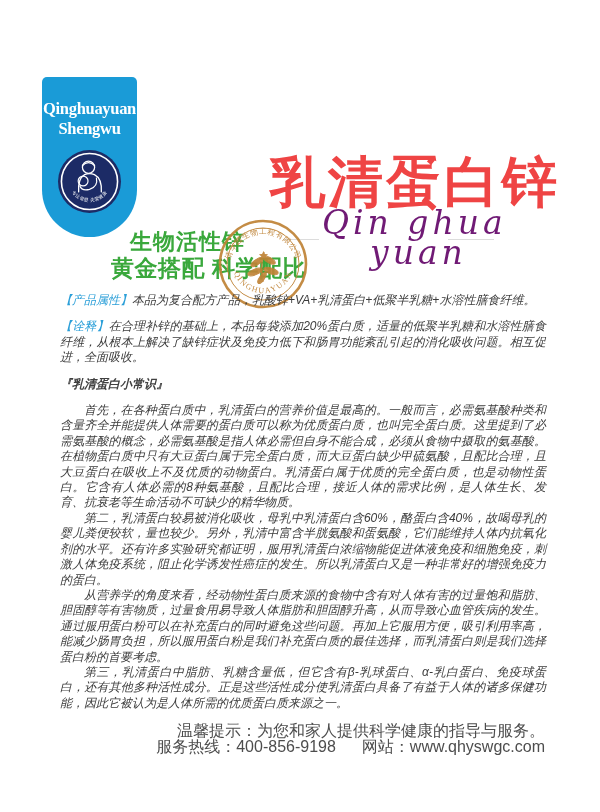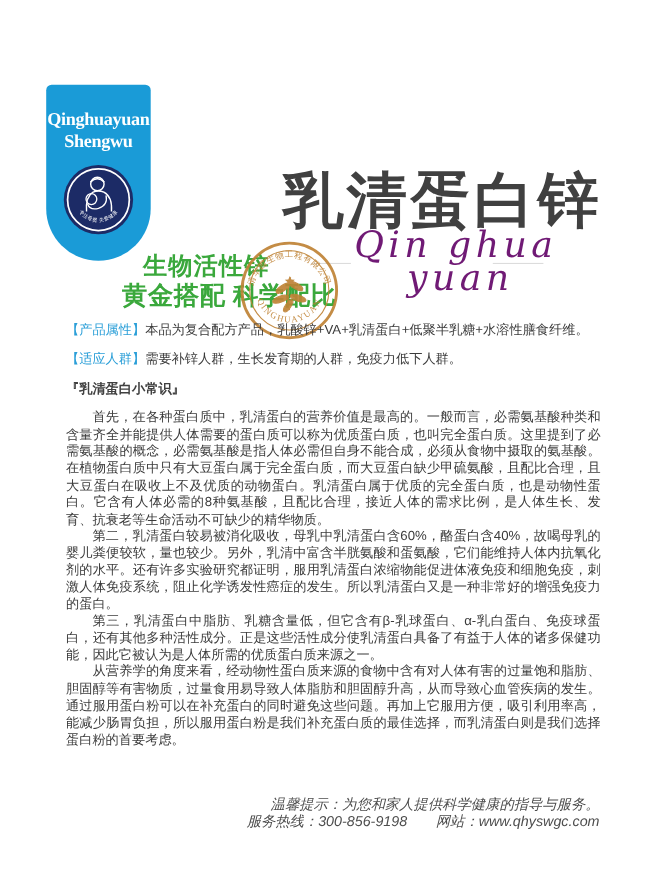--- a/index.html
+++ b/index.html
@@ -14,22 +14,22 @@
     background:#1a9bd7;border-radius:5px 5px 48px 48px;
   }
   .badge .brand{
     position:absolute;top:22px;left:0;width:100%;text-align:center;
     color:#ffffff;font-family:"Liberation Serif","DejaVu Serif",serif;
     font-weight:700;font-size:16.5px;line-height:20px;letter-spacing:-0.3px;
   }
   .badge .emblem{position:absolute;left:15px;top:72px;width:65px;height:65px;}
   
   .title{
-    position:absolute;left:257px;top:146px;
-    font-size:55px;font-weight:600;color:#404040;letter-spacing:3px;
+    position:absolute;left:270px;top:146px;
+    font-size:55px;font-weight:600;color:#ef4444;letter-spacing:3px;
     font-family:"DejaVu Sans","Liberation Sans",sans-serif;white-space:nowrap;
   }
   .watermark{
     position:absolute;left:322px;top:208px;width:240px;
     color:#701a75;font-family:"DejaVu Serif","Liberation Serif",serif;
     font-style:italic;font-size:33px;line-height:30px;letter-spacing:4px;
   }
   .watermark .wm2{display:block;padding-left:48px;}
   .wm-rule{position:absolute;height:1px;background:#dcdcdc;}
   .wm-rule.left{left:283px;top:239px;width:36px;}
@@ -39,31 +39,31 @@
     font-size:22px;font-weight:700;color:#3aa83c;letter-spacing:1px;white-space:nowrap;
   }
   .slogan2{
     position:absolute;left:111px;top:253px;
     font-size:23px;font-weight:700;color:#3aa83c;letter-spacing:0.5px;white-space:nowrap;
   }
   .stamp{position:absolute;left:217px;top:218px;width:92px;height:92px;opacity:0.92;}
   
   .content{
     position:absolute;left:60px;top:293px;width:486px;
-    font-size:12px;line-height:15.4px;color:#3b3b3b;text-align:justify;
+    font-size:12px;line-height:15.4px;color:#3b3b3b;text-align:justify;font-style:italic;
   }
   .content p{margin:0 0 11px 0;}
   .label{color:#2b9fd8;}
   .k-heading{color:#404040;font-weight:700;margin:0 0 2px 0;}
   .k-para{margin:0 !important;text-indent:2em;}
   .source{margin:0 !important;}
   
   .footer{
     position:absolute;right:55px;top:723px;text-align:right;
-    font-size:13px;line-height:15.5px;color:#4d4d4d;font-style:italic;
+    font-size:16px;line-height:15.5px;color:#4d4d4d;
   }
   .footer .gap{display:inline-block;width:26px;}
 </style>
 </head>
 <body>
 
 <div class="page">
 
   <div class="badge">
     <div class="brand">
@@ -122,29 +122,29 @@
       <ellipse cx="45" cy="60" rx="6.5" ry="2.4" transform="rotate(-55 45 60)"></ellipse>
       <path d="M46.5 33 l1.4 3 3.2.3 -2.4 2.1 .7 3.1 -2.9-1.6 -2.9 1.6 .7-3.1 -2.4-2.1 3.2-.3 z" stroke="none"></path>
     </g>
   </svg>
 
   <div class="content">
     <p>
       <span class="label">【产品属性】</span><span>本品为复合配方产品，乳酸锌+VA+乳清蛋白+低聚半乳糖+水溶性膳食纤维。</span>
     </p>
     <p>
-      <span class="label">【适应人群】</span><span>需要补锌人群，生长发育期的人群，免疫力低下人群。</span>
+      <span class="label">【诠释】</span><span>在合理补锌的基础上，本品每袋添加20%蛋白质，适量的低聚半乳糖和水溶性膳食纤维，从根本上解决了缺锌症状及免疫力低下和肠胃功能紊乱引起的消化吸收问题。相互促进，全面吸收。</span>
     </p>
     <p class="k-heading">『乳清蛋白小常识』</p>
     <p class="k-para">首先，在各种蛋白质中，乳清蛋白的营养价值是最高的。一般而言，必需氨基酸种类和含量齐全并能提供人体需要的蛋白质可以称为优质蛋白质，也叫完全蛋白质。这里提到了必需氨基酸的概念，必需氨基酸是指人体必需但自身不能合成，必须从食物中摄取的氨基酸。在植物蛋白质中只有大豆蛋白属于完全蛋白质，而大豆蛋白缺少甲硫氨酸，且配比合理，且大豆蛋白在吸收上不及优质的动物蛋白。乳清蛋白属于优质的完全蛋白质，也是动物性蛋白。它含有人体必需的8种氨基酸，且配比合理，接近人体的需求比例，是人体生长、发育、抗衰老等生命活动不可缺少的精华物质。</p>
     <p class="k-para">第二，乳清蛋白较易被消化吸收，母乳中乳清蛋白含60%，酪蛋白含40%，故喝母乳的婴儿粪便较软，量也较少。另外，乳清中富含半胱氨酸和蛋氨酸，它们能维持人体内抗氧化剂的水平。还有许多实验研究都证明，服用乳清蛋白浓缩物能促进体液免疫和细胞免疫，刺激人体免疫系统，阻止化学诱发性癌症的发生。所以乳清蛋白又是一种非常好的增强免疫力的蛋白。</p>
+    <p class="k-para">从营养学的角度来看，经动物性蛋白质来源的食物中含有对人体有害的过量饱和脂肪、胆固醇等有害物质，过量食用易导致人体脂肪和胆固醇升高，从而导致心血管疾病的发生。通过服用蛋白粉可以在补充蛋白的同时避免这些问题。再加上它服用方便，吸引利用率高，能减少肠胃负担，所以服用蛋白粉是我们补充蛋白质的最佳选择，而乳清蛋白则是我们选择蛋白粉的首要考虑。</p>
     <p class="k-para">第三，乳清蛋白中脂肪、乳糖含量低，但它含有β-乳球蛋白、α-乳白蛋白、免疫球蛋白，还有其他多种活性成分。正是这些活性成分使乳清蛋白具备了有益于人体的诸多保健功能，因此它被认为是人体所需的优质蛋白质来源之一。</p>
-    <p class="k-para">从营养学的角度来看，经动物性蛋白质来源的食物中含有对人体有害的过量饱和脂肪、胆固醇等有害物质，过量食用易导致人体脂肪和胆固醇升高，从而导致心血管疾病的发生。通过服用蛋白粉可以在补充蛋白的同时避免这些问题。再加上它服用方便，吸引利用率高，能减少肠胃负担，所以服用蛋白粉是我们补充蛋白质的最佳选择，而乳清蛋白则是我们选择蛋白粉的首要考虑。</p>
   </div>
 
   <div class="footer">
     <div>温馨提示：为您和家人提供科学健康的指导与服务。</div>
     <div>
-      <span>服务热线：300-856-9198</span><span class="gap"></span><span>网站：www.qhyswgc.com</span>
+      <span>服务热线：400-856-9198</span><span class="gap"></span><span>网站：www.qhyswgc.com</span>
     </div>
   </div>
 
 </div>
 
 </body></html>

